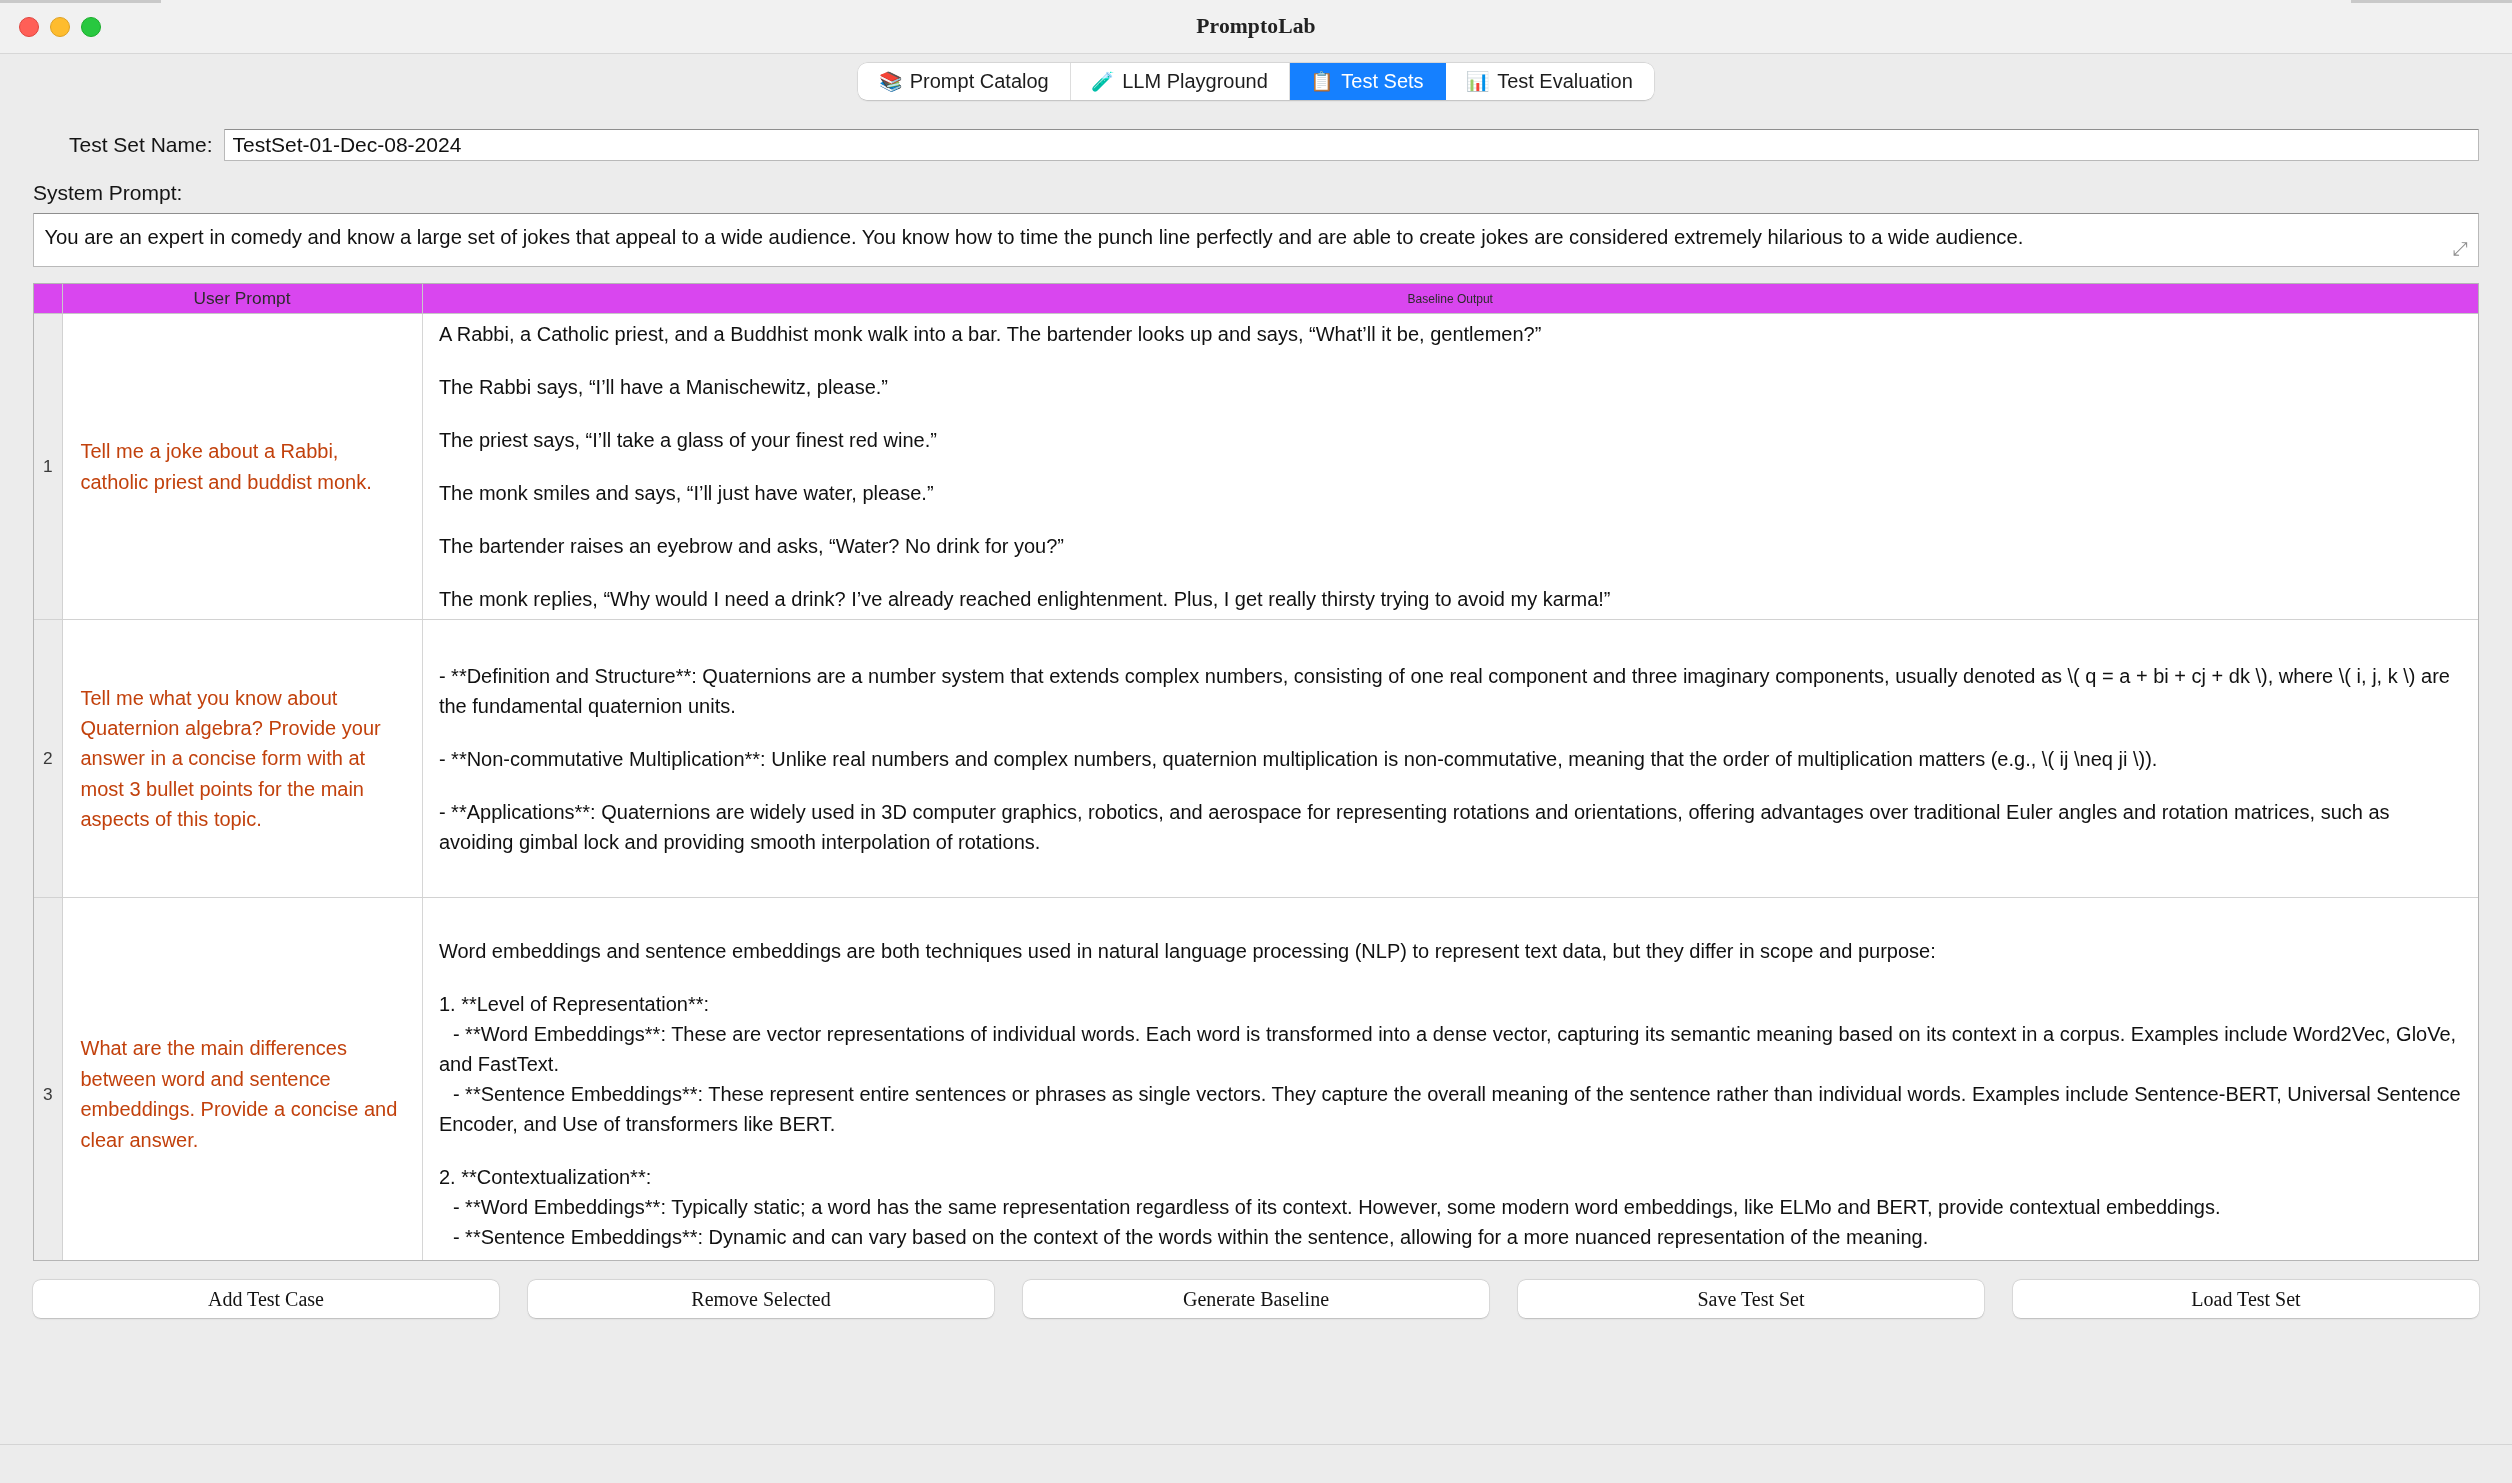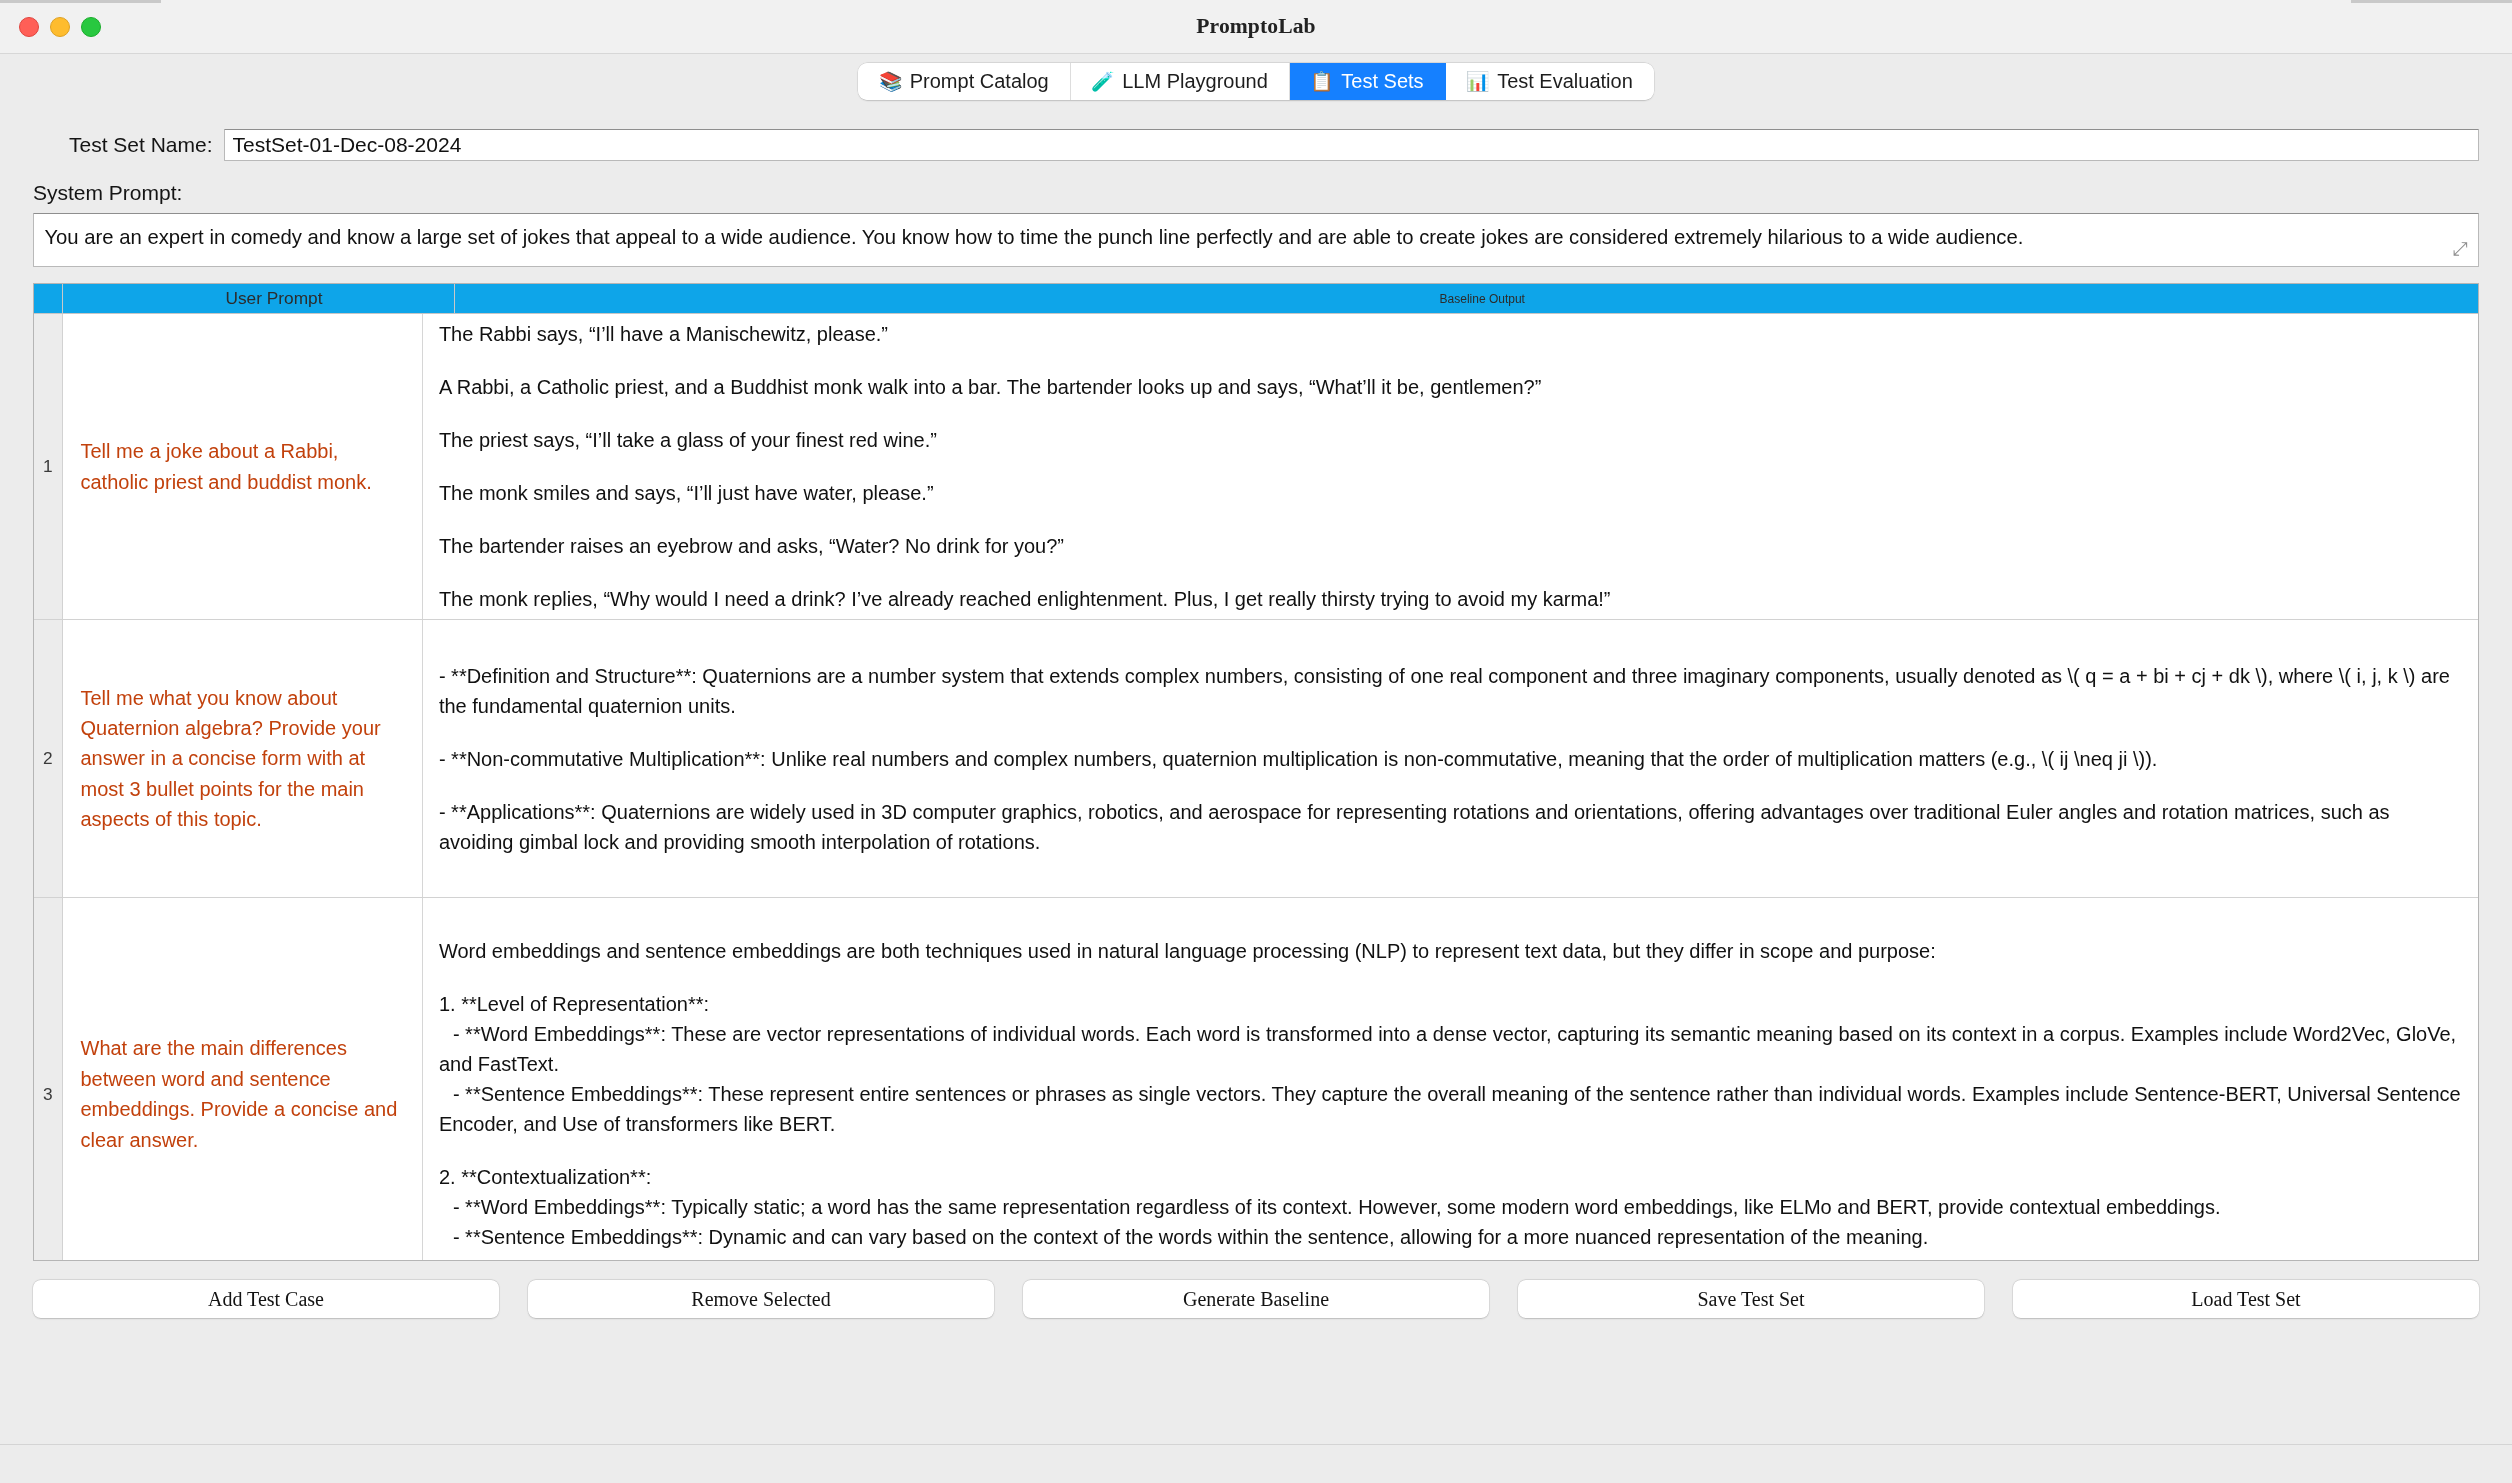--- a/index.html
+++ b/index.html
@@ -180,25 +180,24 @@
     border: 0.9px solid #b5b5b5;
     background: #ffffff;
     height: 978px;
     box-sizing: border-box;
     overflow: hidden;
     position: relative;
   }
   .table-head {
     display: flex;
     height: 30px;
-    background: #0ea5e9;
+    background: #d946ef;
     border-bottom: 0.9px solid #c6c6c6;
     align-items: center;
     box-sizing: border-box;
-    gap: 32px;
   }
   .th-idx {
     width: 28.5px;
     border-right: 0.9px solid #c9c9c9;
     height: 100%;
     box-sizing: border-box;
   }
   .th-prompt {
     width: 360px;
     border-right: 0.9px solid #c9c9c9;
@@ -363,22 +362,22 @@
         <div class="th-baseline">Baseline Output</div>
       </div>
 
       <div class="row row-1">
         <div class="cell-idx">1</div>
         <div class="cell-prompt">
           <span>Tell me a joke about a Rabbi, catholic priest and buddist monk.</span>
         </div>
         <div class="cell-baseline">
           <div class="baseline-inner">
+            <p>A Rabbi, a Catholic priest, and a Buddhist monk walk into a bar. The bartender looks up and says, “What’ll it be, gentlemen?”</p>
             <p>The Rabbi says, “I’ll have a Manischewitz, please.”</p>
-            <p>A Rabbi, a Catholic priest, and a Buddhist monk walk into a bar. The bartender looks up and says, “What’ll it be, gentlemen?”</p>
             <p>The priest says, “I’ll take a glass of your finest red wine.”</p>
             <p>The monk smiles and says, “I’ll just have water, please.”</p>
             <p>The bartender raises an eyebrow and asks, “Water? No drink for you?”</p>
             <p>The monk replies, “Why would I need a drink? I’ve already reached enlightenment. Plus, I get really thirsty trying to avoid my karma!”</p>
           </div>
         </div>
       </div>
 
       <div class="row row-2">
         <div class="cell-idx">2</div>

